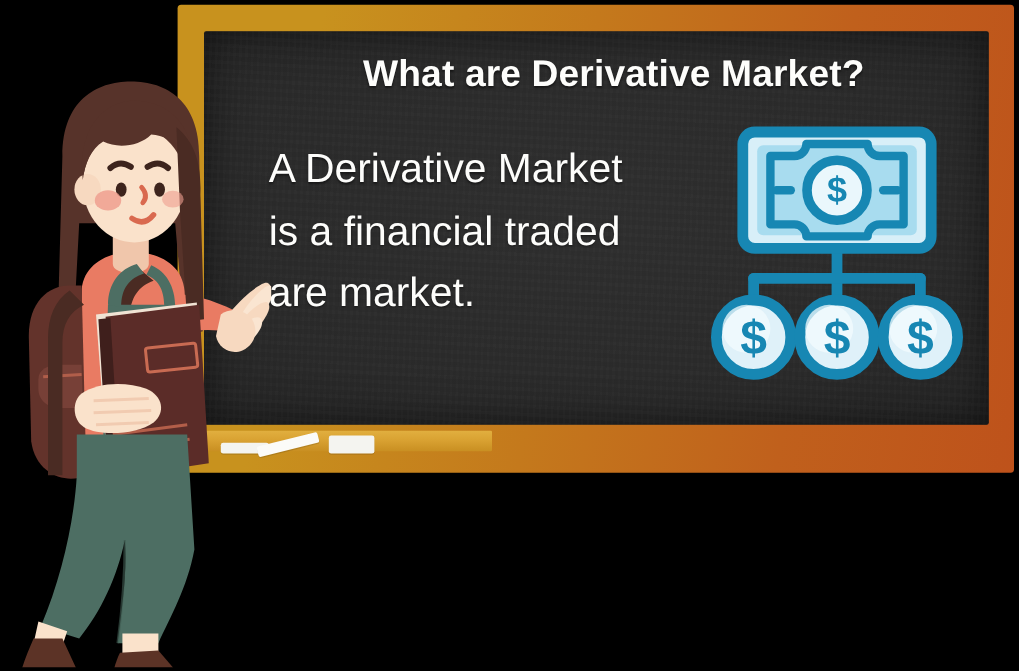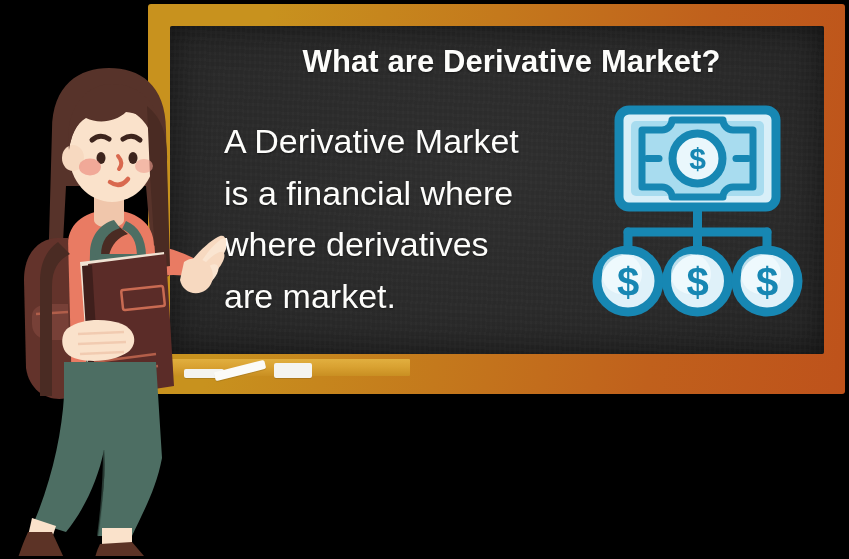--- a/index.html
+++ b/index.html
@@ -66,22 +66,21 @@
 
     <div class="chalk-tray"></div>
     <div class="chalk chalk-1"></div>
     <div class="chalk chalk-2"></div>
     <div class="chalk chalk-3"></div>
 
     <div class="board-title">What are Derivative Market?</div>
 
     <div class="board-body">
       <div>A Derivative Market</div>
-      <div>is a financial where</div>
-      <div>where derivatives</div>
+      <div>is a financial traded</div>
       <div>are market.</div>
     </div>
 
     <div class="money-icon">
       <svg viewBox="0 0 215 215" width="215" height="215" aria-hidden="true">
 
         <g stroke="#1787b3" stroke-width="9" stroke-linecap="round" fill="none">
           <line x1="107.5" y1="105" x2="107.5" y2="143"></line>
           <line x1="38" y1="128" x2="177" y2="128"></line>
           <line x1="38" y1="128" x2="38" y2="143"></line>

